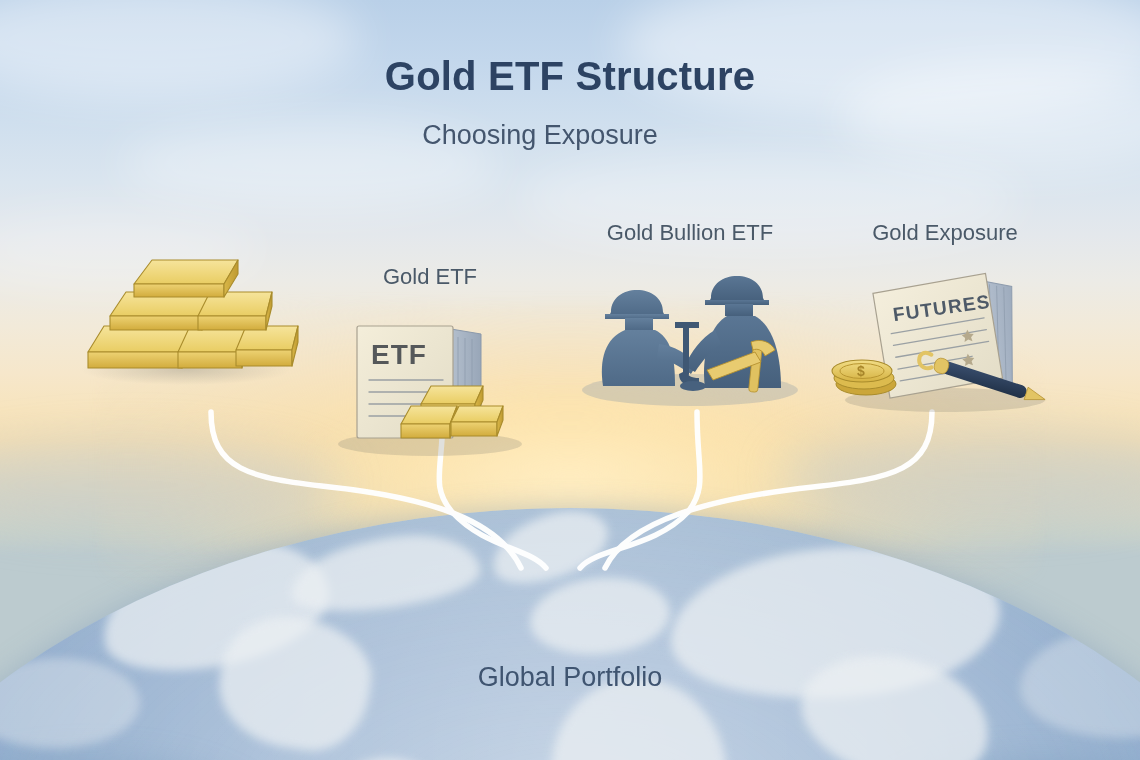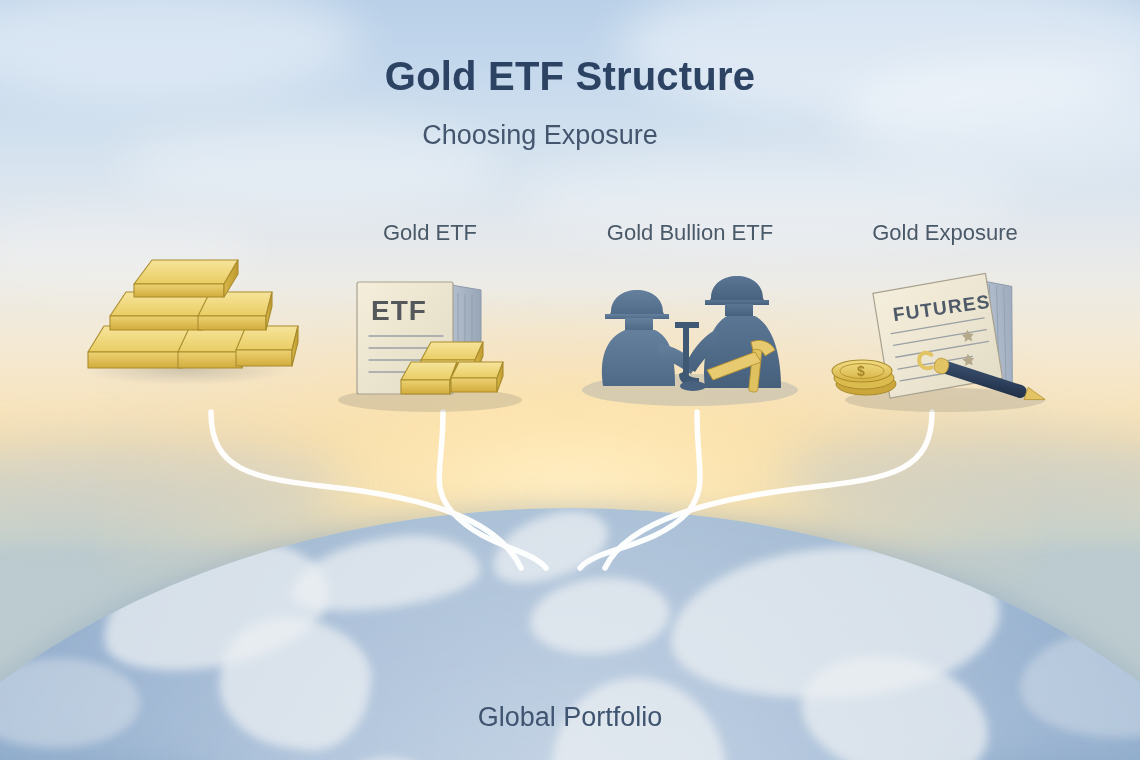--- a/index.html
+++ b/index.html
@@ -118,33 +118,32 @@
     text-align:center;
     font-size:27px; font-weight:400;
     color:#44566e;
     padding-left:28px;
   }
   .footer-label{
     position:absolute; left:0; top:662px; width:1140px;
     text-align:center;
     font-size:27px; font-weight:400;
     color:#3f5470;
-    margin-top:40px;
   }
 
   
   .col{position:absolute; top:220px; width:250px; text-align:center;}
   .col .lbl{
     font-size:22px; font-weight:500; color:#4a5968; white-space:nowrap;
   }
   .col .art{
     position:relative; width:250px; height:150px; margin-top:22px;
   }
   #col-0{left:66px;}
-  #col-1{left:305px;}
+  #col-1{left:305px;margin-top:44px;}
   #col-2{left:565px;}
   #col-3{left:820px;}
 
   .art svg{position:absolute; left:0; top:0;}
 </style>
 </head>
 <body>
 
 <div id="stage">
 

